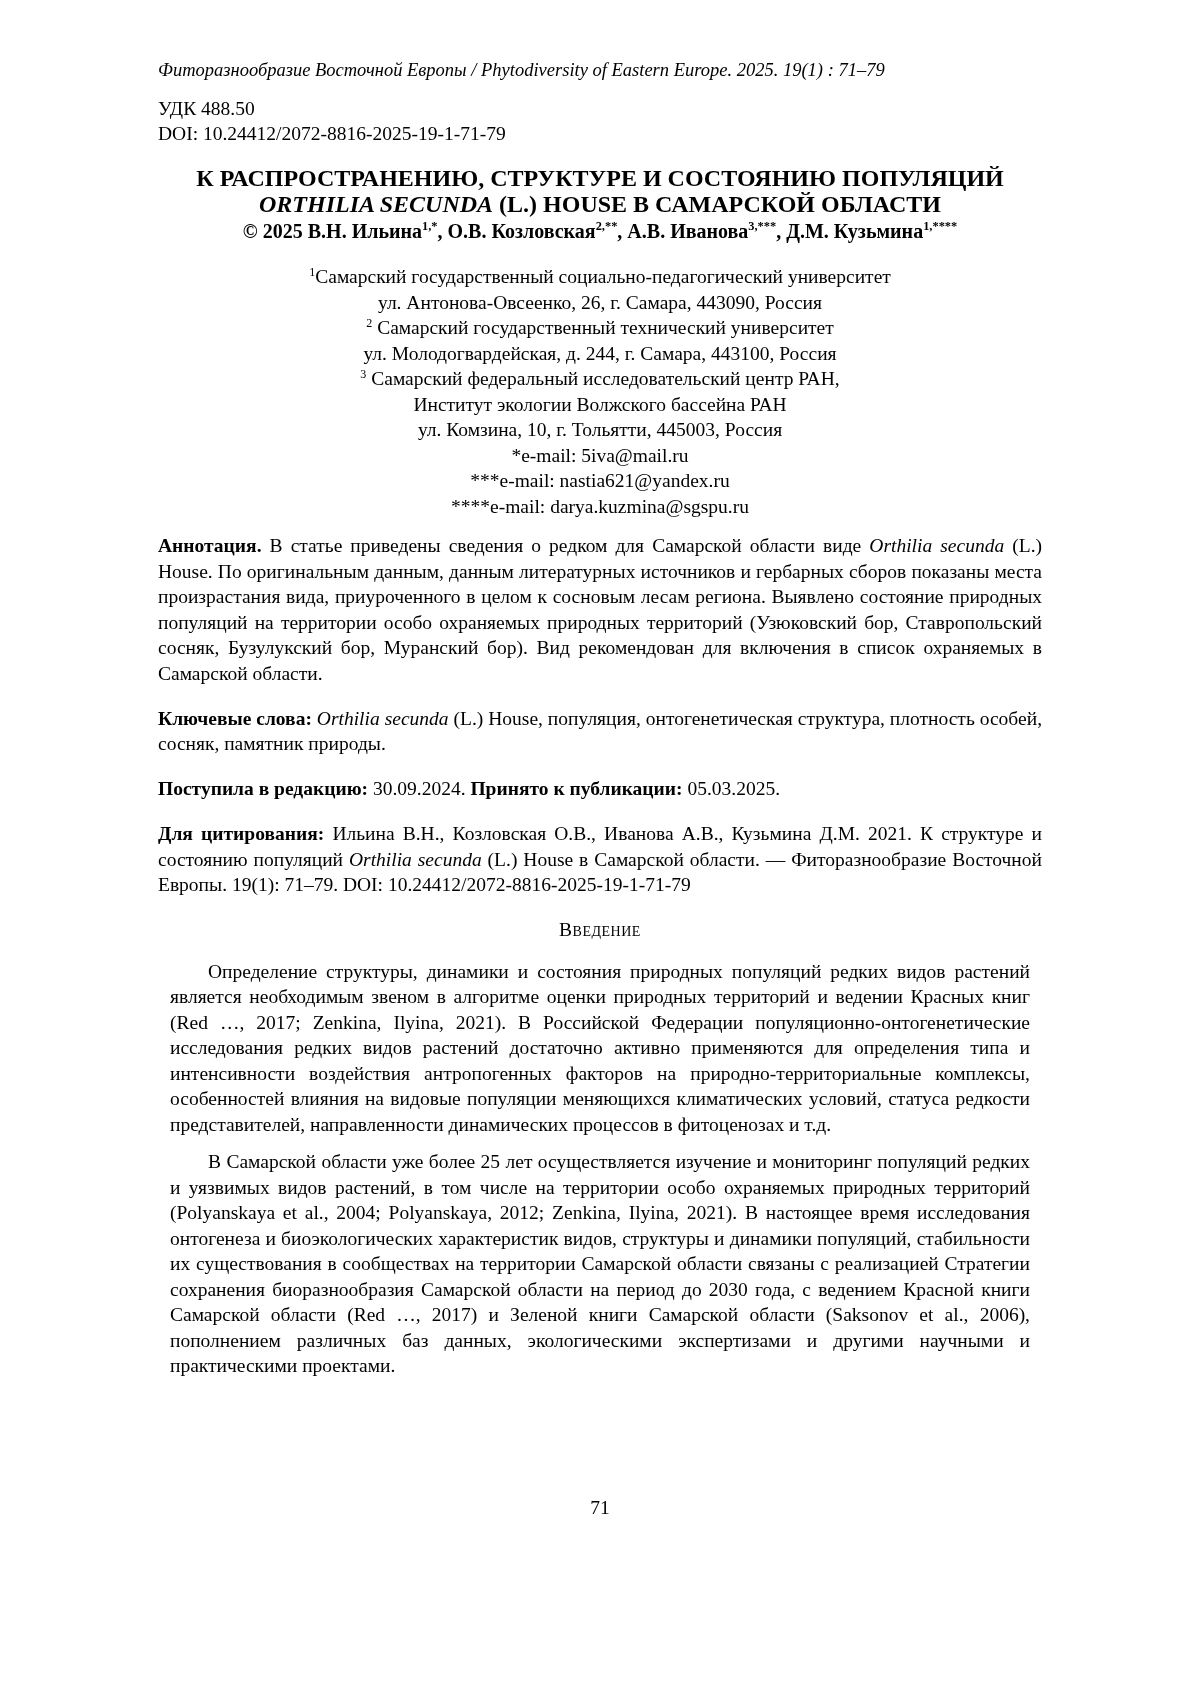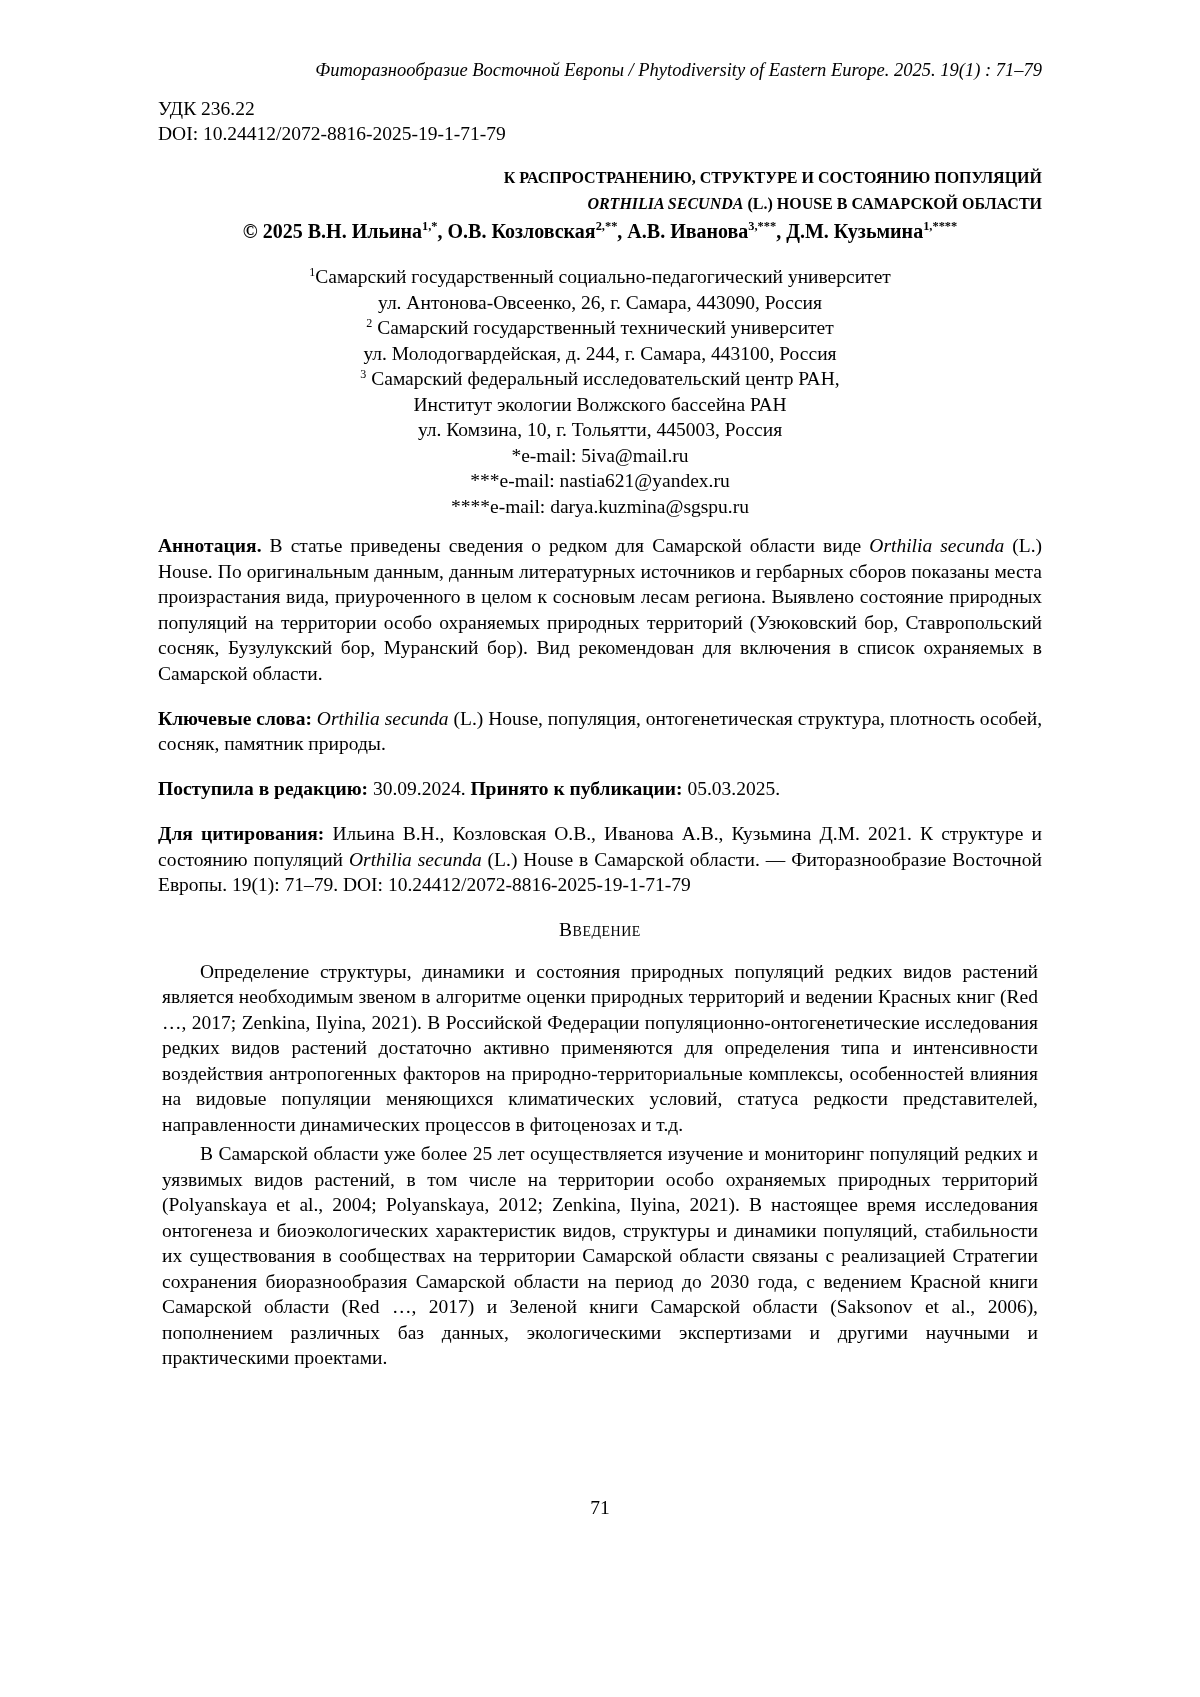--- a/index.html
+++ b/index.html
@@ -14,32 +14,32 @@
   .page {
     position: relative;
     width: 1200px;
     height: 1697px;
     padding: 58px 158px 0 158px;
     box-sizing: border-box;
     background: #ffffff;
     overflow: hidden;
   }
   .running-head {
-    text-align: right;
+    text-align: left;
     font-style: italic;
     font-size: 18.5px;
     margin-bottom: 12px;
     white-space: nowrap;
   }
   .meta-block { text-align: left; }
   .article-title {
     margin: 18px 0 0 0;
-    font-size: 16px;
+    font-size: 24px;
     font-weight: bold;
-    text-align: right;
+    text-align: center;
     line-height: 26.5px;
   }
   .authors-line {
     text-align: center;
     font-weight: bold;
     font-size: 20px;
     line-height: 26.5px;
   }
   .affiliations {
     margin-top: 20px;
@@ -53,21 +53,21 @@
   }
   .block { margin-top: 14px; text-align: justify; }
   .block-abstract { }
   .section-heading {
     margin-top: 18px;
     text-align: center;
     font-variant: small-caps;
     letter-spacing: 0.5px;
   }
   .body-para {
-    margin: 4px;
+    margin: 12px;
     text-align: justify;
     text-indent: 38px;
   }
   .body-block { margin-top: 16px; }
   .page-number {
     position: absolute;
     left: 0;
     top: 1495px;
     width: 100%;
     text-align: center;
@@ -76,21 +76,21 @@
   i { font-style: italic; }
 </style>
 </head>
 <body>
 
 <div class="page">
 
   <div class="running-head">Фиторазнообразие Восточной Европы / Phytodiversity of Eastern Europe. 2025. 19(1) : 71–79</div>
 
   <div class="meta-block">
-    <div>УДК 236.22</div>
+    <div>УДК 488.50</div>
     <div>DOI: 10.24412/2072-8816-2025-19-1-71-79</div>
   </div>
 
   <h1 class="article-title"><span>К РАСПРОСТРАНЕНИЮ, СТРУКТУРЕ И СОСТОЯНИЮ ПОПУЛЯЦИЙ</span><br><i>ORTHILIA SECUNDA</i><span> (L.) HOUSE В САМАРСКОЙ ОБЛАСТИ</span></h1>
 
   <div class="authors-line"><span>© 2025 </span><span>В.Н. Ильина</span><sup>1,*</sup><span>, </span><span>О.В. Козловская</span><sup>2,**</sup><span>, </span><span>А.В. Иванова</span><sup>3,***</sup><span>, </span><span>Д.М. Кузьмина</span><sup>1,****</sup></div>
 
   <div class="affiliations">
     <div><sup>1</sup><span>Самарский государственный социально-педагогический университет</span></div>
     <div><span>ул. Антонова-Овсеенко, 26, г. Самара, 443090, Россия</span></div>

